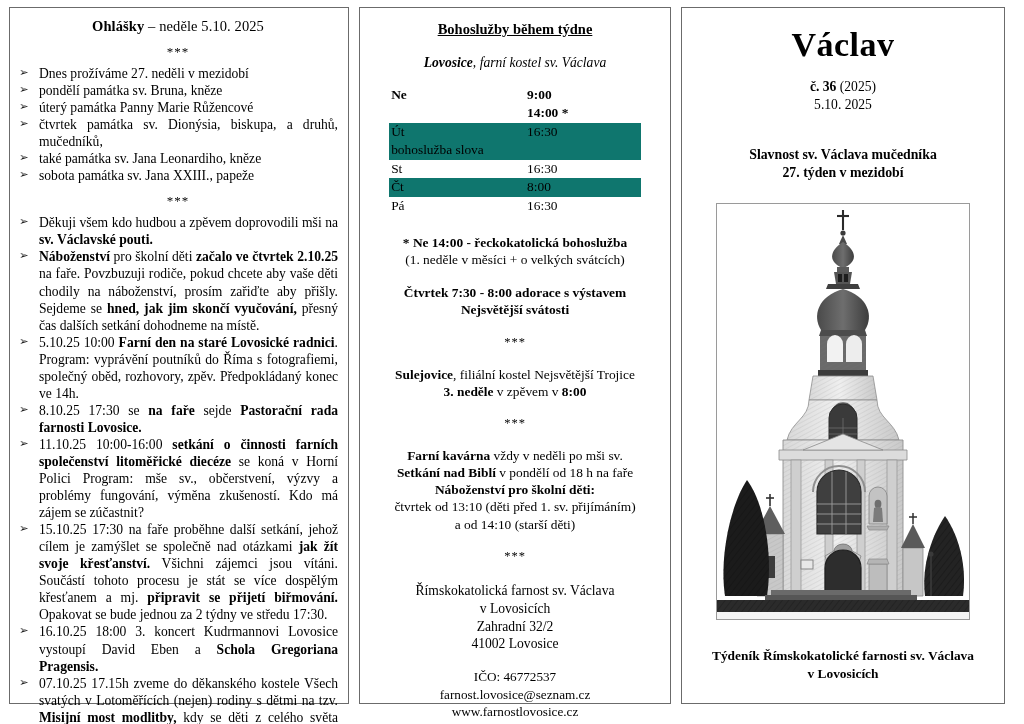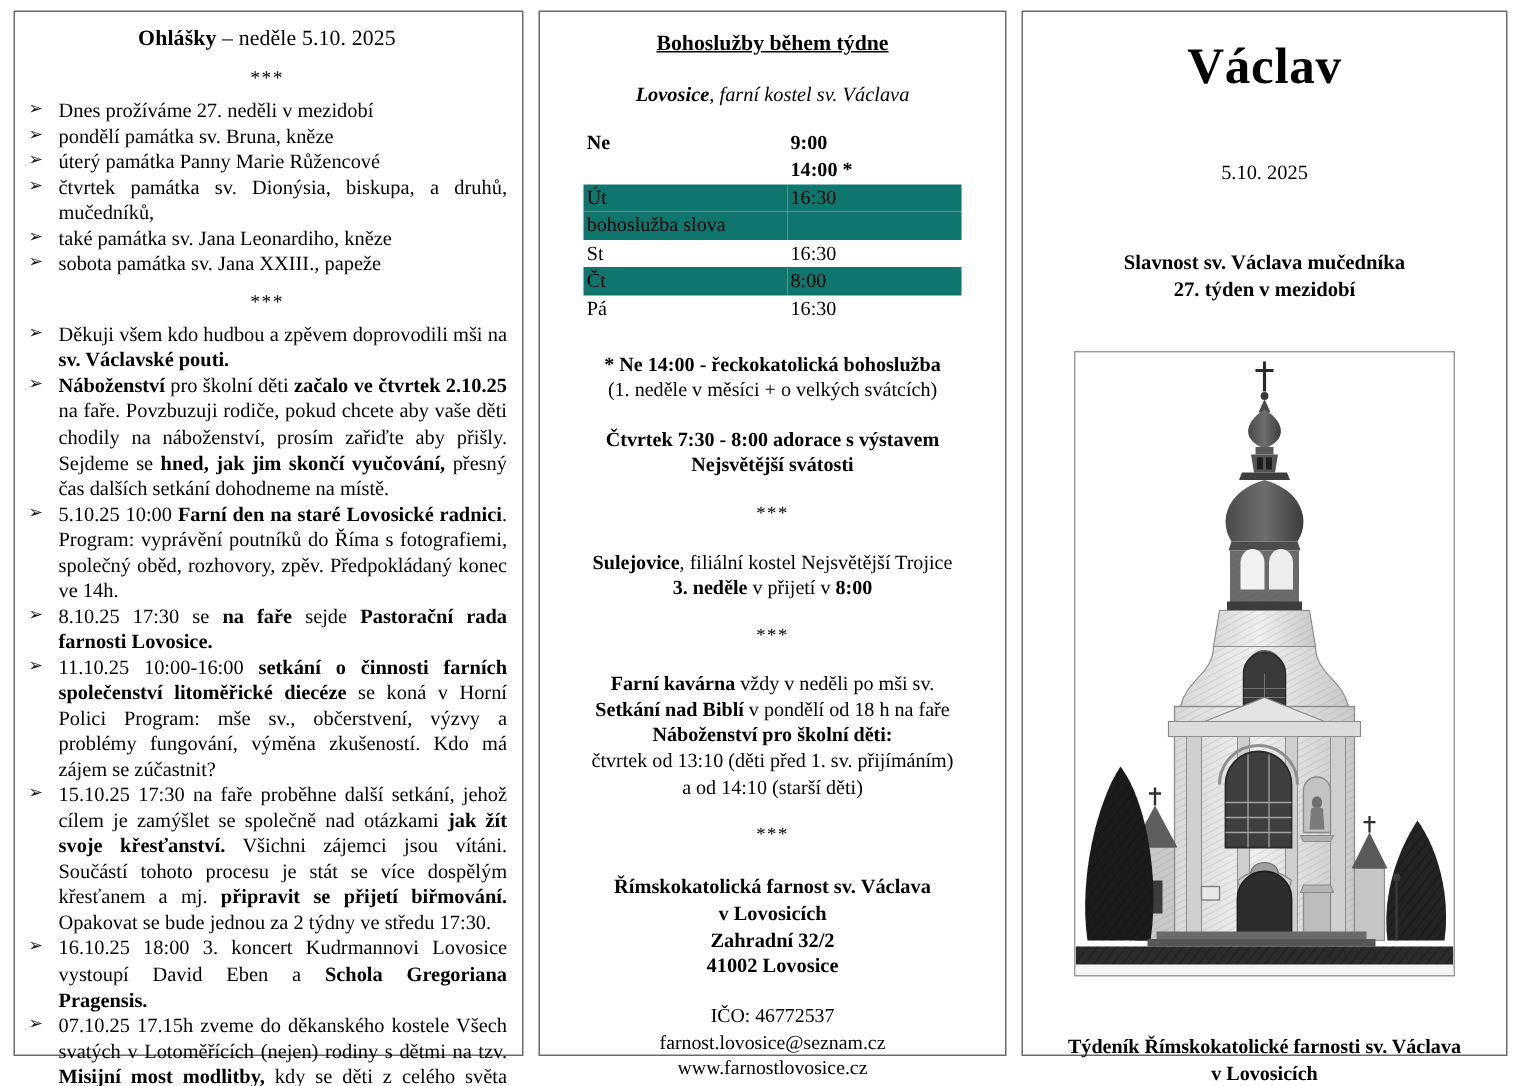--- a/index.html
+++ b/index.html
@@ -20,21 +20,21 @@
     gap: 10px;
   }
   .col {
     border: 1px solid #6b6b6b;
     box-sizing: border-box;
     background: #fff;
   }
   .col-left   { width: 340px; padding: 6px 10px 4px 8px; }
   .col-mid    { width: 312px; padding: 8px 12px 4px 12px; }
   .col-right  { width: 324px; padding: 8px 10px 4px 10px;
-                display: flex; flex-direction: column; gap: 28px; }
+                display: flex; flex-direction: column; }
 
   
   .hdr-line {
     text-align: center;
     font-size: 14.5px;
     margin: 4px 0 0 0;
     letter-spacing: .1px;
   }
   .hdr-line b { font-weight: bold; }
   .stars {
@@ -105,21 +105,21 @@
   }
   .mid-block.gap-lg { margin-top: 19px; }
   .mid-stars {
     text-align: center;
     font-size: 12.5px;
     letter-spacing: 1px;
     margin: 16px 0 0 0;
   }
   .addr {
     text-align: center;
-    font-weight: bold;
+    font-weight: normal;
     font-size: 13.6px;
     line-height: 1.32;
     margin-top: 18px;
   }
   .contact {
     text-align: center;
     font-size: 13.2px;
     line-height: 1.3;
     margin-top: 15px;
   }
@@ -136,21 +136,21 @@
     text-align: center;
     font-size: 13.6px;
     margin-top: 14px;
     line-height: 1.32;
   }
   .feast {
     text-align: center;
     font-weight: bold;
     font-size: 13.8px;
     line-height: 1.32;
-    margin-top: 14px;
+    margin-top: 32px;
   }
   .church-wrap {
     flex: 1 1 auto;
     display: flex;
     align-items: center;
     justify-content: center;
     padding-top: 4px;
   }
   .church-frame {
     width: 252px; height: 415px;
@@ -245,21 +245,21 @@
       <div class="b">Čtvrtek 7:30 - 8:00 adorace s výstavem</div>
       <div class="b">Nejsvětější svátosti</div>
     </div>
 
     <div class="mid-stars">***</div>
 
     <div class="mid-block">
       <div>
         <b>Sulejovice</b><span>, filiální kostel Nejsvětější Trojice</span>
       </div>
-      <div id="sul2"><span style="font-weight: bold;">3. neděle</span><span> v přijetí v </span><span style="font-weight: bold;">8:00</span></div>
+      <div id="sul2"><span style="font-weight: bold;">3. neděle</span><span> v zpěvem v </span><span style="font-weight: bold;">8:00</span></div>
     </div>
 
     <div class="mid-stars">***</div>
 
     <div class="mid-block">
       <div id="cafe"><span style="font-weight: bold;">Farní kavárna</span><span> vždy v neděli po mši sv.</span></div>
       <div id="bible"><span style="font-weight: bold;">Setkání nad Biblí</span><span> v pondělí od 18 h na faře</span></div>
       <div class="b">Náboženství pro školní děti:</div>
       <div>čtvrtek od 13:10 (děti před 1. sv. přijímáním)</div>
       <div>a od 14:10 (starší děti)</div>
@@ -278,20 +278,23 @@
         <div>farnost.lovosice@seznam.cz</div>
         <div>www.farnostlovosice.cz</div>
         <div>www.facebook.com/farnostlovosice</div>
       </div>
 
   </div>
 
   <div class="col col-right">
     <div class="masthead">Václav</div>
     <div class="issue">
+      <div>
+        <b>č. 36</b><span> (2025)</span>
+      </div>
       <div>5.10. 2025</div>
     </div>
     <div class="feast">
       <div>Slavnost sv. Václava mučedníka</div>
       <div>27. týden v mezidobí</div>
     </div>
 
     <div class="church-wrap">
       <div class="church-frame">
         <svg viewBox="0 0 252 415" width="252" height="415">

